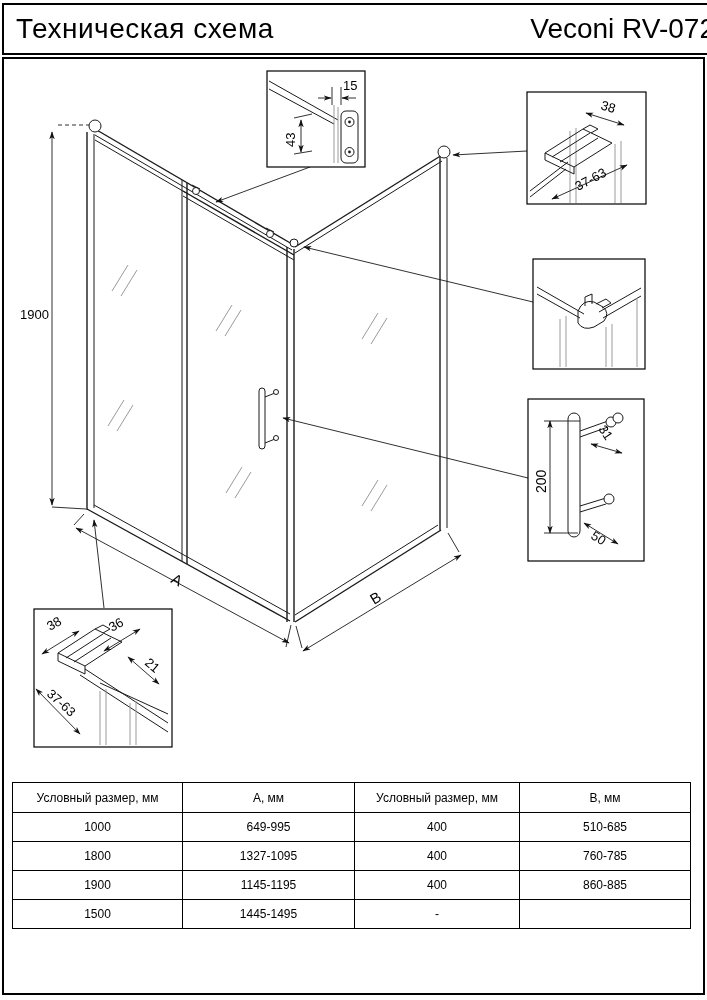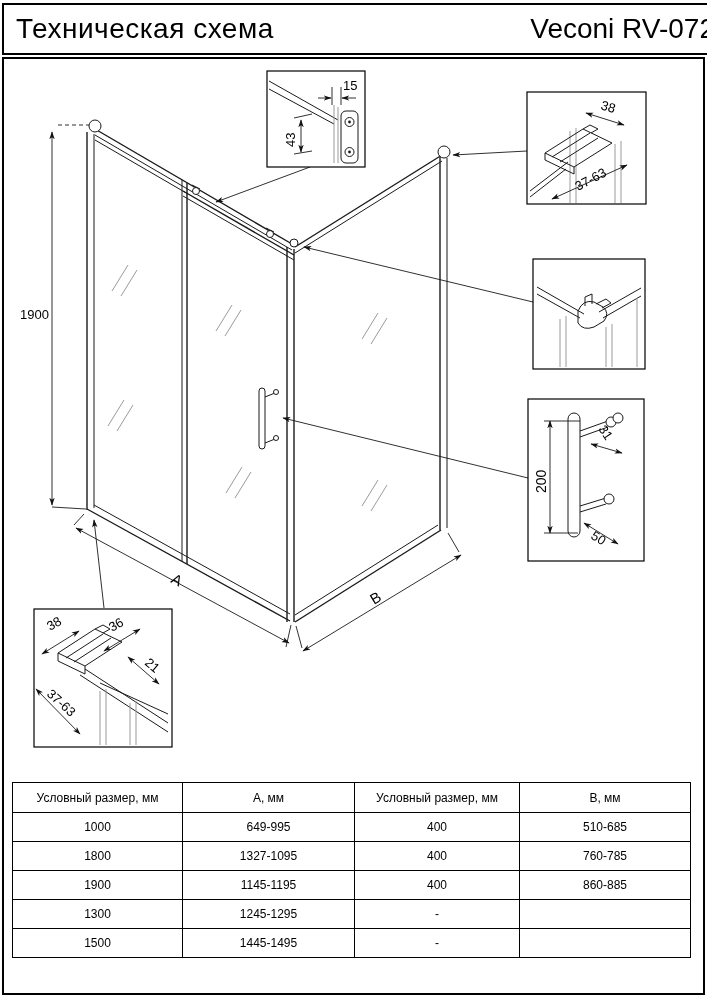--- a/index.html
+++ b/index.html
@@ -260,26 +260,20 @@
       <td>400</td>
       <td>760-785</td>
     </tr>
     <tr>
       <td>1900</td>
       <td>1145-1195</td>
       <td>400</td>
       <td>860-885</td>
     </tr>
     <tr>
-      <td>1300</td>
-      <td>1245-1295</td>
-      <td>-</td>
-      <td></td>
-    </tr>
-    <tr>
       <td>1500</td>
       <td>1445-1495</td>
       <td>-</td>
       <td></td>
     </tr>
   </tbody>
     </table>
 </div>
 
 </body></html>

